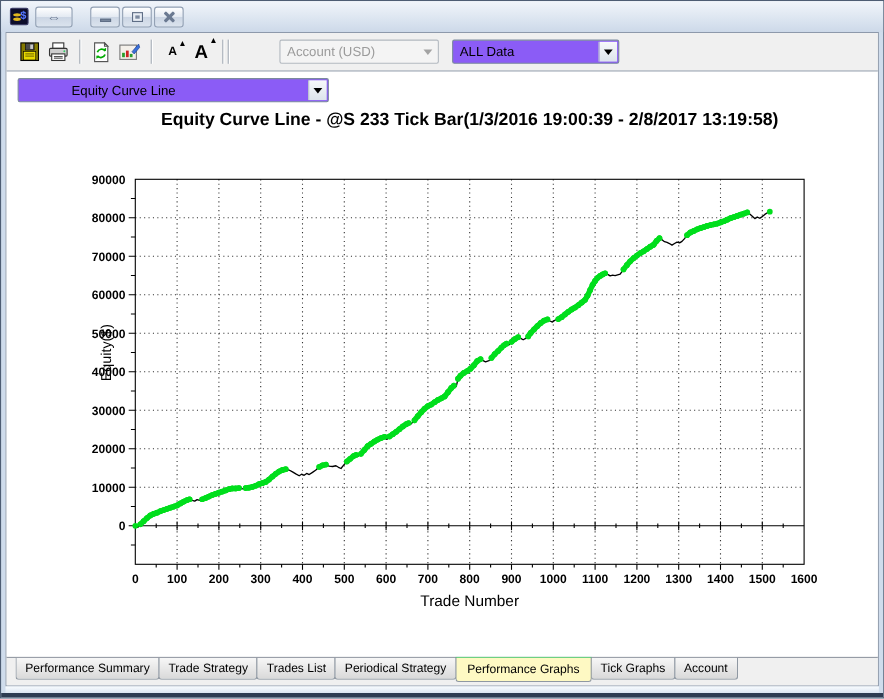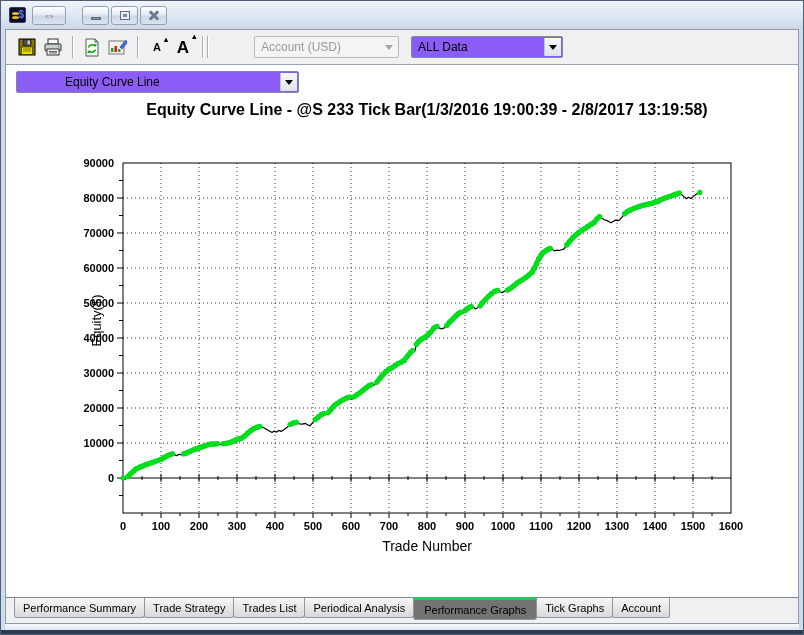--- a/index.html
+++ b/index.html
@@ -47,21 +47,21 @@
   .chart-title{position:absolute;left:117px;top:36px;width:608px;text-align:center;font-size:16px;font-weight:bold;color:#000;}
   .y-axis-title{position:absolute;left:30px;top:248px;width:120px;text-align:center;font-size:13px;color:#000;transform:rotate(-90deg);transform-origin:center;}
   .x-axis-title{position:absolute;left:117px;top:473px;width:608px;text-align:center;font-size:14px;color:#000;}
   #chart-svg{position:absolute;left:0;top:0;pointer-events:none;}
   #chart-svg text{font-family:"Liberation Sans",sans-serif;font-size:11px;font-weight:bold;fill:#000;}
   
   .icon{display:block;}
   
   .tabbar{height:26px;background:#f0f0f0;border-top:1px solid #808894;display:flex;align-items:flex-start;padding-left:8px;}
   .tab{height:20px;padding:0 8px;display:flex;align-items:center;font-size:11px;color:#000;background:linear-gradient(#f7f7f7,#d9d9d9);border:1px solid #8f98a2;border-top:none;border-radius:0 0 3px 3px;margin-right:-1px;position:relative;}
-  .tab.active{background:#737373;height:23px;margin-top:-1px;z-index:2;border-top:3px solid #22c55e;padding:0 10px;}
+  .tab.active{background:#fef9c3;height:23px;margin-top:-1px;z-index:2;border-top:1px solid #22c55e;padding:0 10px;}
 </style>
 </head>
 <body>
 
 <div class="window">
 
   <div class="titlebar">
     <div class="app-icon">
       <div class="coin1"></div>
         <div class="coin2"></div>
@@ -588,21 +588,21 @@
       <div class="tab">
           <span>Performance Summary</span>
         </div>
       <div class="tab">
           <span>Trade Strategy</span>
         </div>
       <div class="tab">
           <span>Trades List</span>
         </div>
       <div class="tab">
-          <span>Periodical Analysis</span>
+          <span>Periodical Strategy</span>
         </div>
       <div class="tab active">
           <span>Performance Graphs</span>
         </div>
       <div class="tab">
           <span>Tick Graphs</span>
         </div>
       <div class="tab">
           <span>Account</span>
         </div>

